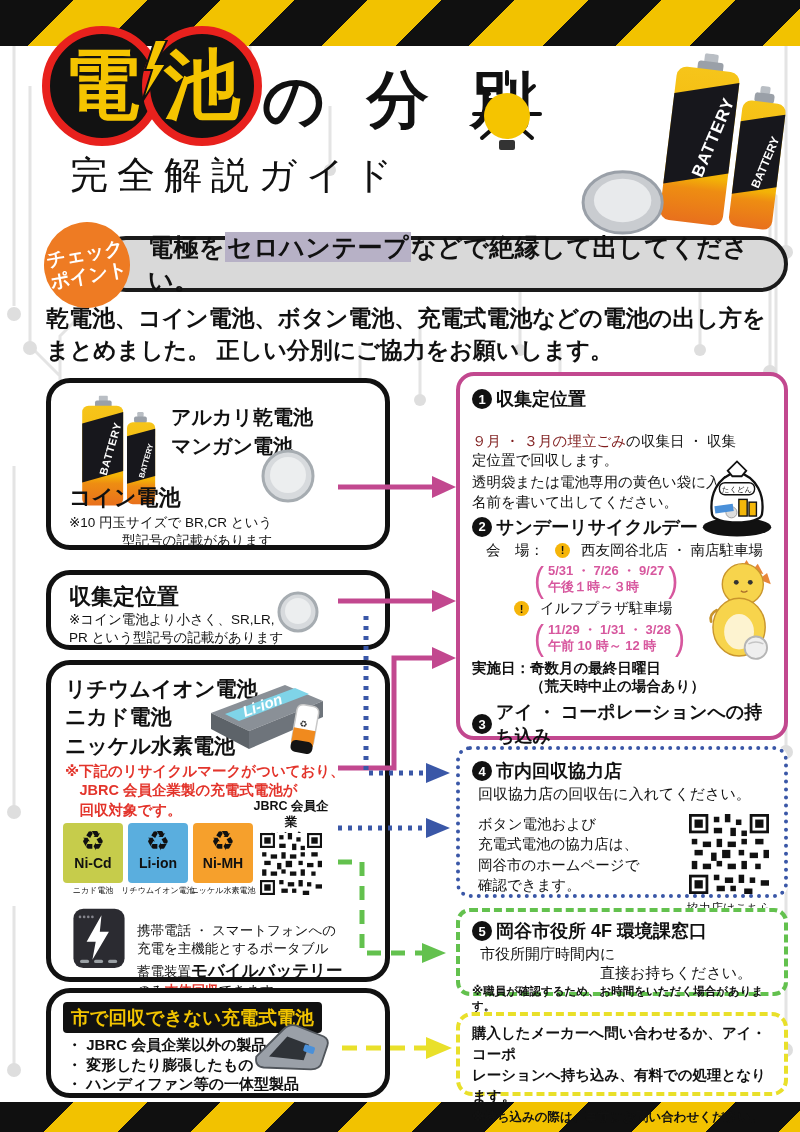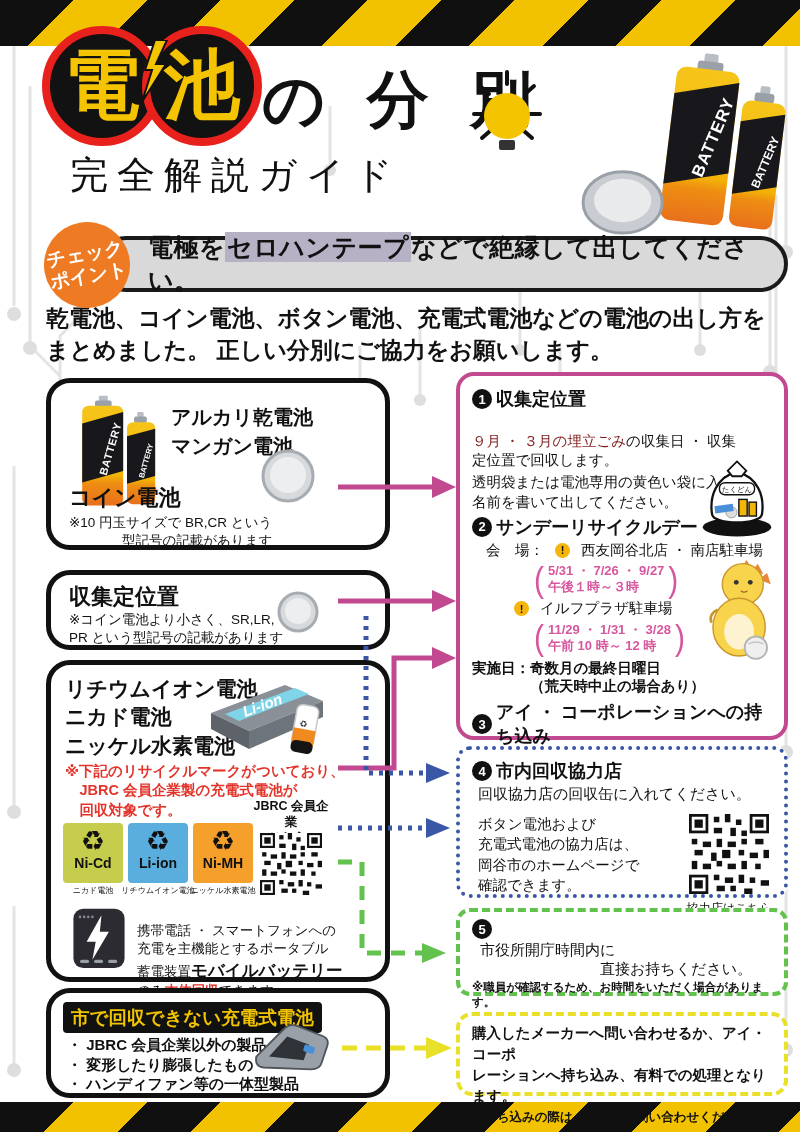--- a/index.html
+++ b/index.html
@@ -443,20 +443,21 @@
             <use href="#qrpat"></use>
           </svg>
         <div class="cap">協力店はこちら</div>
       </div>
     </div>
   </div>
 
   <div class="rbox" id="greenbox">
     <div class="sec-title">
       <span class="nb">5</span>
+      <span>岡谷市役所 4F 環境課窓口</span>
     </div>
     <div class="s5l1">市役所開庁時間内に</div>
     <div class="s5l2">直接お持ちください。</div>
     <div class="s5note">※職員が確認するため、お時間をいただく場合があります。</div>
   </div>
 
   <div class="rbox" id="yellowbox">
     <div class="s6l1 pre">購入したメーカーへ問い合わせるか、アイ・コーポ
 レーションへ持ち込み、有料での処理となります。</div>
     <div class="s6note">※持ち込みの際は、事前にお問い合わせください。</div>

